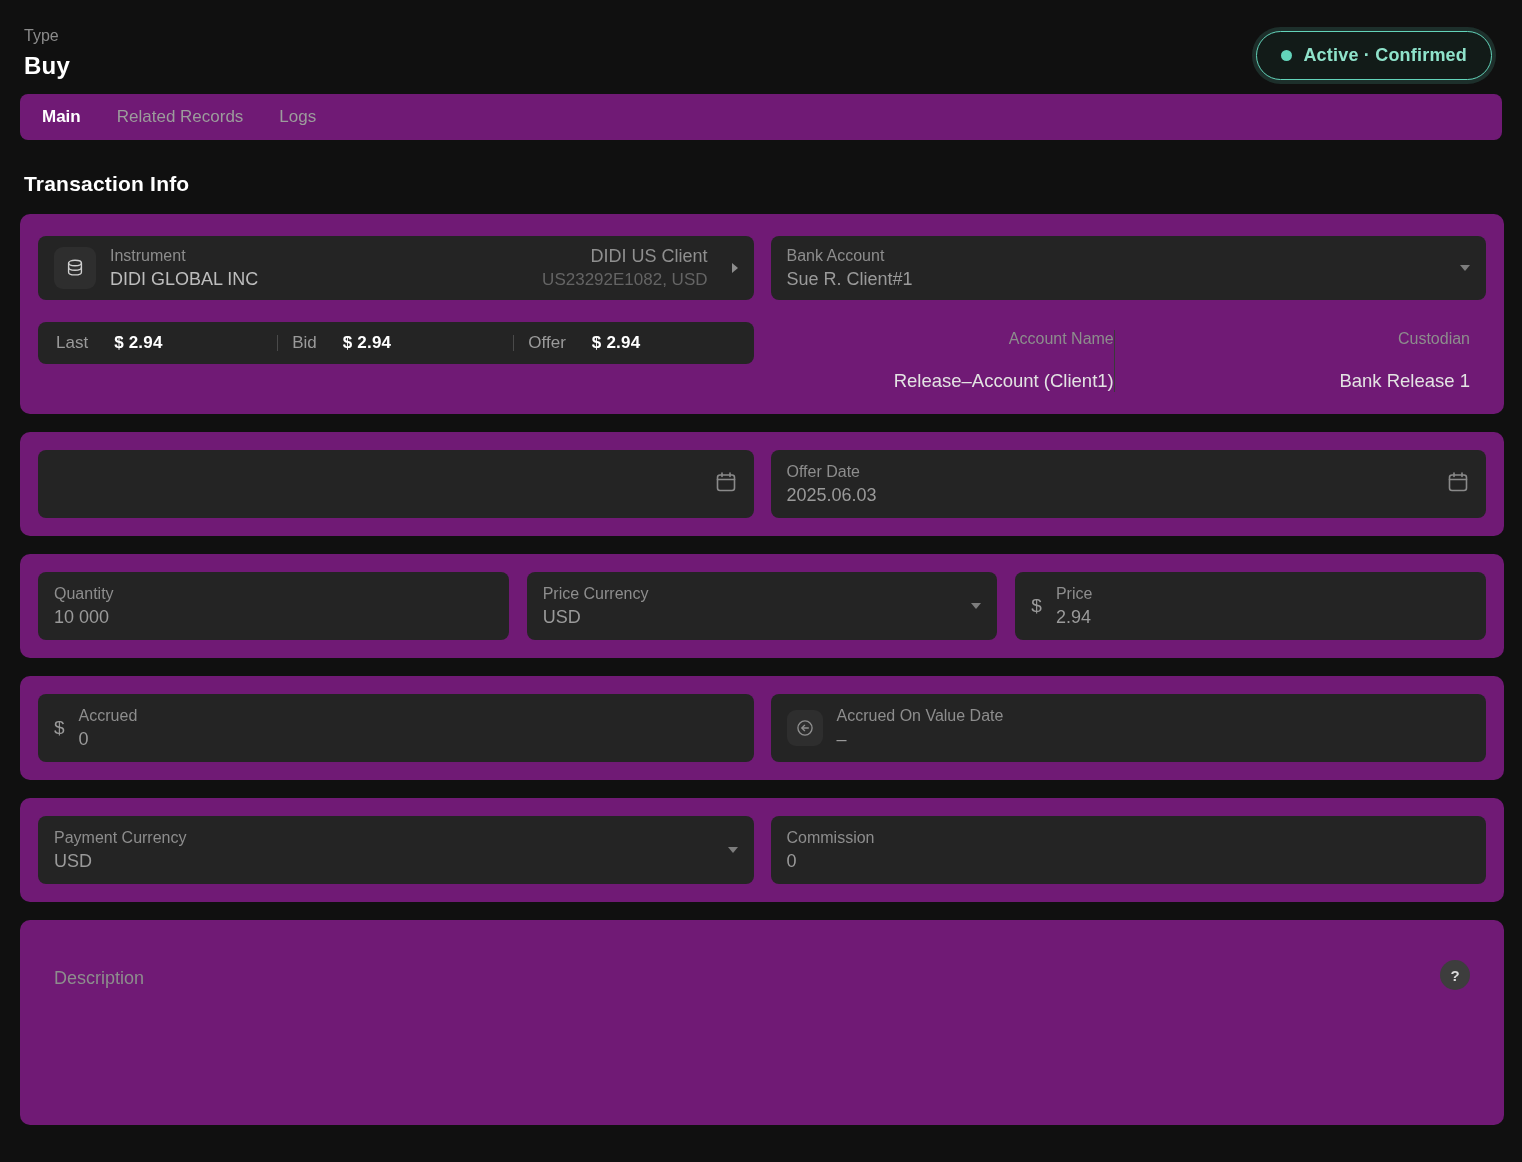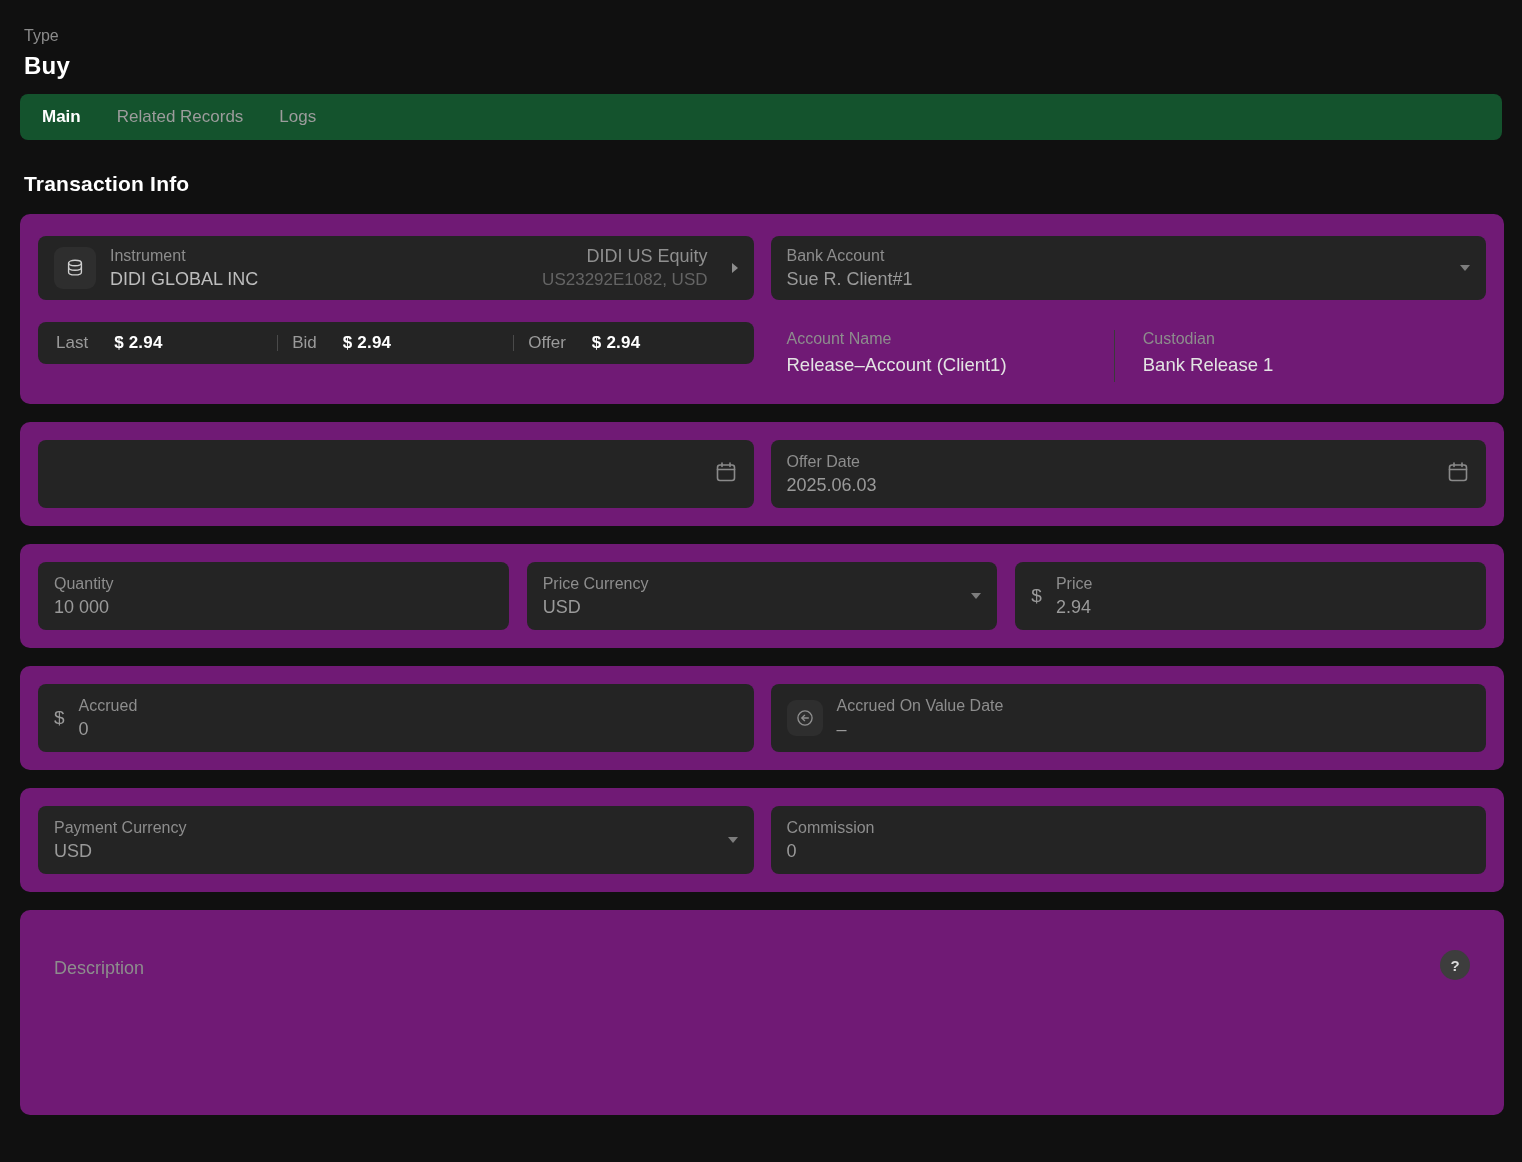--- a/index.html
+++ b/index.html
@@ -11,21 +11,21 @@
   .header { display:flex; justify-content:space-between; align-items:center; padding:26px 24px 14px 24px; }
   .type-label { display:block; color:#8a8a8a; font-size:16px; line-height:20px; margin-bottom:6px; }
   .type-value { display:block; color:#ffffff; font-size:24px; font-weight:700; line-height:28px; letter-spacing:.2px; }
   .badge { display:flex; align-items:center; gap:11px; padding:13px 24px; border-radius:999px;
            background:#121b18; border:1.5px solid #63d4ba; box-shadow:0 0 0 4px rgba(99,212,186,.16);
            margin:4px 6px 0 0; cursor:pointer; }
   .badge-dot { width:11px; height:11px; border-radius:50%; background:#63d4ba; }
   .badge-text { color:#8fe3cb; font-weight:700; font-size:18px; letter-spacing:.2px; }
 
   
-  .tabbar { margin:0 20px; height:46px; background:#14532d; border-radius:8px;
+  .tabbar { margin:0 20px; height:46px; background:#701a75; border-radius:8px;
             display:flex; align-items:center; padding:0 22px; gap:36px; }
   .tab { color:#9c9c9c; font-size:17px; cursor:pointer; }
   .tab.active { color:#ffffff; font-weight:700; }
 
   .section-title { margin:32px 24px 0 24px; color:#ffffff; font-size:21px; font-weight:700; letter-spacing:.2px; }
 
   
   .card { margin:18px 18px 0 20px; background:#701a75; border-radius:10px; padding:18px; }
   .card.first { padding:22px 18px; }
   .grid-2 { display:grid; grid-template-columns:1fr 1fr; gap:17px; }
@@ -59,21 +59,21 @@
   
   .market-row { margin-top:22px; height:42px; background:#242424; border-radius:8px;
                 display:flex; align-items:center; padding:0 4px; }
   .mseg { flex:1; display:flex; align-items:flex-end; gap:26px; padding-left:14px; }
   .mlabel { color:#9a9a9a; font-size:17px; }
   .mvalue { color:#ffffff; font-size:17px; font-weight:700; letter-spacing:.2px; }
   .mdiv { width:1px; height:16px; background:#4a4a4a; flex:0 0 auto; }
 
   
   .account-row { margin-top:30px; display:flex; align-items:flex-start; padding:0 16px; }
-  .acct-col { display:flex; flex-direction:column; gap:6px; flex:1; }
+  .acct-col { display:flex; flex-direction:column; gap:22px; flex:1;align-items:flex-end; }
   .acct-label { color:#8d8d8d; font-size:16px; }
   .acct-value { color:#e3e3e3; font-size:18.5px; }
   .vdiv { width:1px; align-self:stretch; min-height:52px; background:#3a3a3a; margin:0 28px 0 0; }
 
   
   .card.description { height:205px; position:relative; cursor:text; }
   .desc-label { position:absolute; left:34px; top:48px; color:#8d8d8d; font-size:18px; }
   .help-btn { position:absolute; right:34px; top:40px; width:30px; height:30px; border-radius:50%;
               background:#3d3d3d; color:#dcdcdc; font-size:15px; font-weight:700;
               display:flex; align-items:center; justify-content:center; cursor:pointer; }
@@ -81,20 +81,24 @@
 </head>
 <body>
 
 <div class="page">
 
   <div class="header">
     <div>
       <span class="type-label">Type</span>
       <span class="type-value">Buy</span>
     </div>
+    <div class="badge">
+      <span class="badge-dot"></span>
+      <span class="badge-text">Active · Confirmed</span>
+    </div>
   </div>
 
   <div class="tabbar">
     <div class="tab active">Main</div>
     <div class="tab">Related Records</div>
     <div class="tab">Logs</div>
   </div>
 
   <div class="section-title">Transaction Info</div>
 
@@ -107,21 +111,21 @@
               <ellipse cx="12" cy="6.5" rx="7" ry="3"></ellipse>
               <path d="M5 6.5v5c0 1.66 3.13 3 7 3s7-1.34 7-3v-5"></path>
               <path d="M5 11.5v5c0 1.66 3.13 3 7 3s7-1.34 7-3v-5"></path>
             </svg>
           </div>
           <div class="labels">
             <span class="flabel">Instrument</span>
             <span class="fvalue bright">DIDI GLOBAL INC</span>
           </div>
           <div class="ticker-block">
-            <span class="tkr">DIDI US Equity</span>
+            <span class="tkr">DIDI US Client</span>
             <span class="isin">US23292E1082, USD</span>
           </div>
           <span class="chev-right"></span>
         </div>
 
         <div class="market-row">
           <div class="mseg">
             <span class="mlabel">Last</span>
             <span class="mvalue">$ 2.94</span>
           </div>

